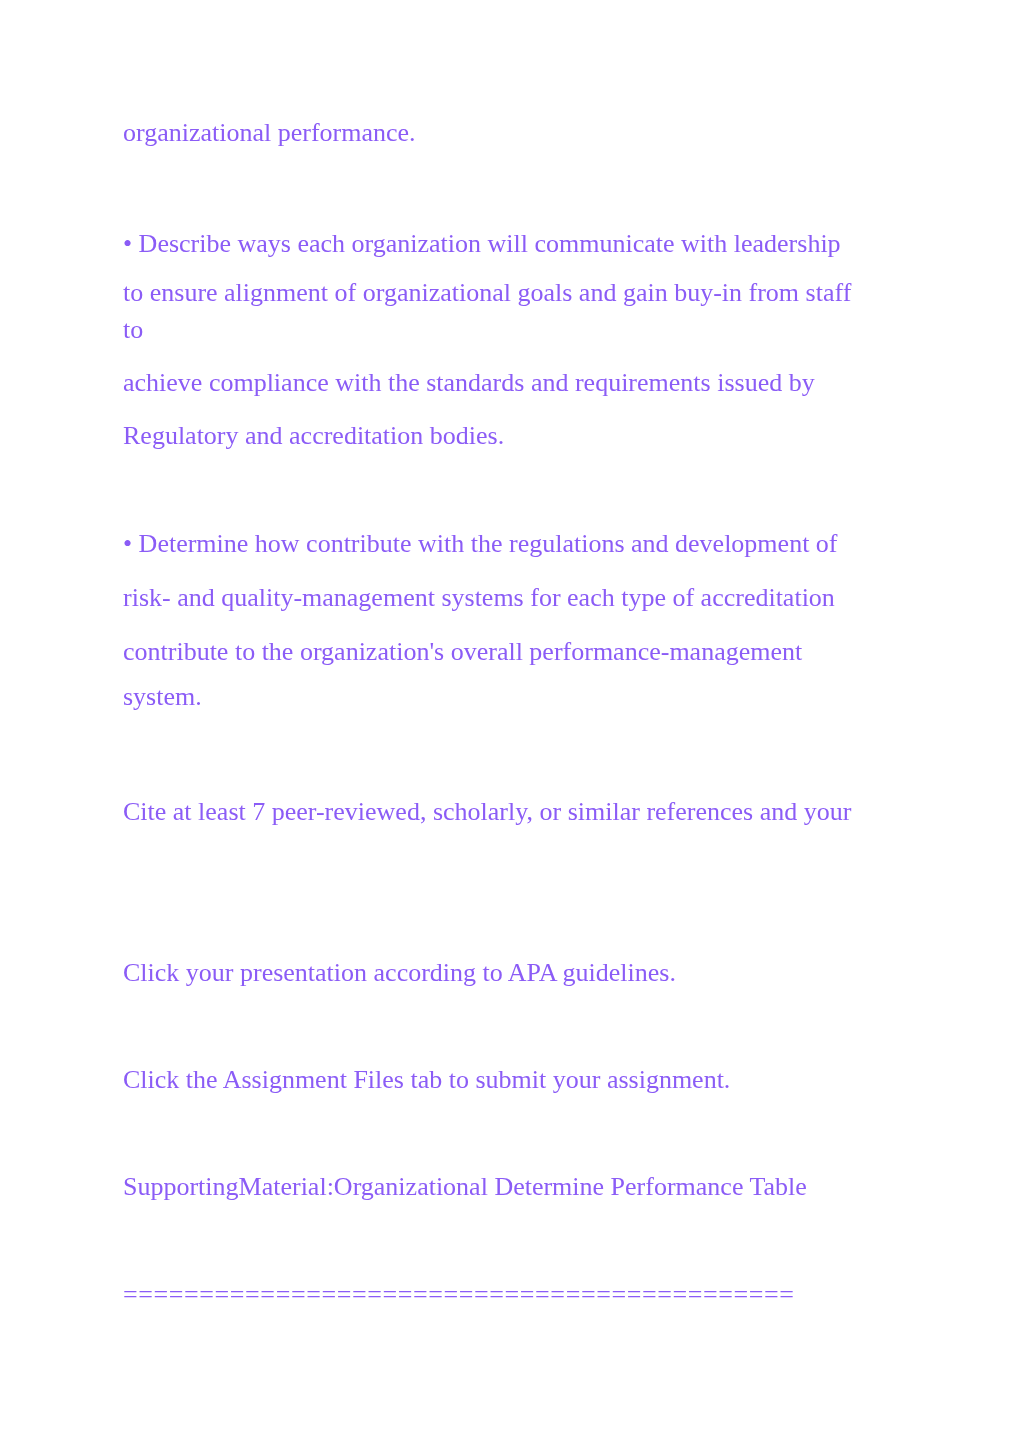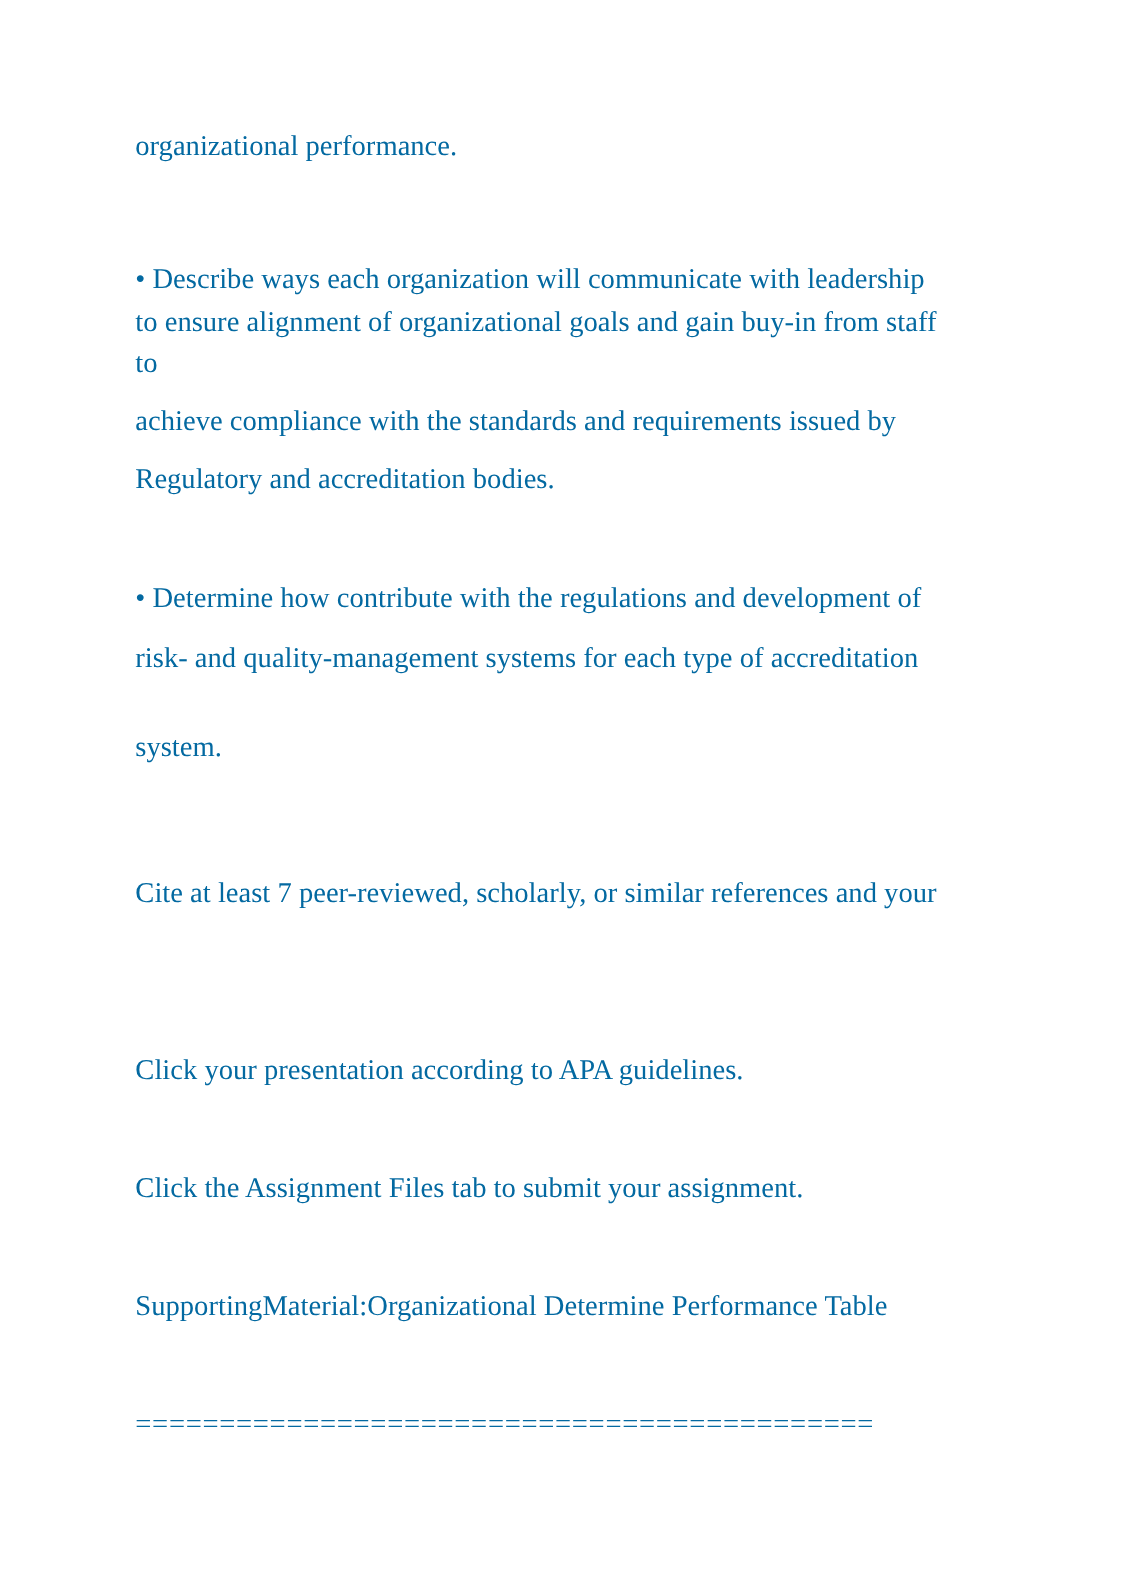--- a/index.html
+++ b/index.html
@@ -3,41 +3,42 @@
 <meta charset="utf-8">
 <style>
   html, body { margin: 0; padding: 0; background: #ffffff; }
   body { width: 1023px; height: 1447px; position: relative; overflow: hidden; }
   .page { position: absolute; left: 0; top: 0; width: 1023px; height: 1447px; background: #fff; }
   .line {
     position: absolute;
     left: 123px;
     font-family: "Liberation Serif", "DejaVu Serif", serif;
     font-size: 26px;
-    color: #0369a1;
+    color: #8b5cf6;
     white-space: nowrap;
     line-height: 30px;
   }
   .rule { letter-spacing: 0.6px; }
 </style>
 </head>
 <body>
 
 <div class="page">
   <div class="line" style="top:118px">organizational performance.</div>
 
-  <div class="line" style="top:239px">• Describe ways each organization will communicate with leadership</div>
+  <div class="line" style="top:229px">• Describe ways each organization will communicate with leadership</div>
   <div class="line" style="top:278px">to ensure alignment of organizational goals and gain buy-in from staff</div>
   <div class="line" style="top:315px">to</div>
   <div class="line" style="top:421px">Regulatory and accreditation bodies.</div>
   <div class="line" style="top:368px">achieve compliance with the standards and requirements issued by</div>
 
   <div class="line" style="top:529px">• Determine how contribute with the regulations and development of</div>
   <div class="line" style="top:583px">risk- and quality-management systems for each type of accreditation</div>
-  <div class="line" style="top:664px">system.</div>
+  <div class="line" style="top:637px">contribute to the organization's overall performance-management</div>
+  <div class="line" style="top:682px">system.</div>
 
   <div class="line" style="top:797px">Cite at least 7 peer-reviewed, scholarly, or similar references and your</div>
 
   <div class="line" style="top:958px">Click your presentation according to APA guidelines.</div>
 
   <div class="line" style="top:1065px">Click the Assignment Files tab to submit your assignment.</div>
 
   <div class="line" style="top:1172px">SupportingMaterial:Organizational Determine Performance Table</div>
 
   <div class="line rule" style="top:1280px">============================================</div>

